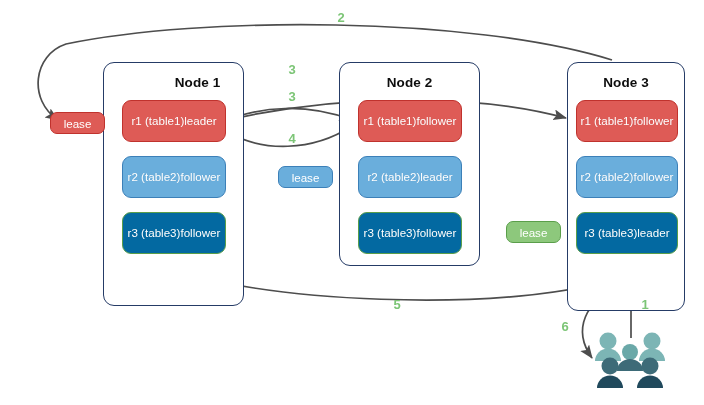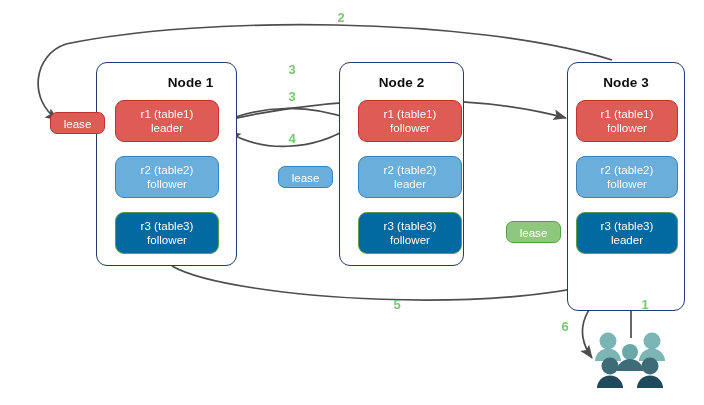--- a/index.html
+++ b/index.html
@@ -40,21 +40,20 @@
     font-size: 13.5px;
     font-weight: bold;
     color: #0d0d0d;
     letter-spacing: 0.1px;
   }
   .replica {
     position: absolute;
     box-sizing: border-box;
     border-radius: 9px;
     display: flex;
-    flex-direction: column;
     align-items: center;
     justify-content: center;
     font-size: 11.6px;
     line-height: 14px;
     color: #ffffff;
     text-shadow: 0 0 1px rgba(0,0,0,0.10);
   }
   .replica span { display: block; }
   .rep-red   { background: #de5b56; border: 1.5px solid #c0322d; }
   .rep-blue  { background: #6aaedc; border: 1.5px solid #3c80b8; }
@@ -110,40 +109,40 @@
 
     <path d="M 352,126 C 312,152 262,152 228,132" fill="none" stroke="#4d4d4d" stroke-width="1.7" marker-end="url(#ah)"></path>
 
     <path d="M 172,266 C 230,300 520,318 627,274" fill="none" stroke="#4d4d4d" stroke-width="1.7" marker-end="url(#ah)"></path>
 
     <path d="M 631,338 L 631,268" fill="none" stroke="#4d4d4d" stroke-width="1.7" marker-end="url(#ah)"></path>
 
     <path d="M 620,288 C 585,300 572,330 592,358" fill="none" stroke="#4d4d4d" stroke-width="1.7" marker-end="url(#ah)"></path>
   </svg>
 
-  <div class="node-box" style="left:96px; top:62px; width:141px; height:204px;padding-left:24px;">
+  <div class="node-box" style="left:103px; top:62px; width:141px; height:244px;padding-left:24px;">
     <div class="node-title" style="top:12px;">Node 1</div>
 
     <div class="replica rep-red" style="left:18px; top:37px; width:104px; height:42px;">
       <span>r1 (table1)</span>
       <span>leader</span>
     </div>
 
     <div class="replica rep-blue" style="left:18px; top:93px; width:104px; height:42px;">
       <span>r2 (table2)</span>
       <span>follower</span>
     </div>
 
     <div class="replica rep-green" style="left:18px; top:149px; width:104px; height:42px;">
       <span>r3 (table3)</span>
       <span>follower</span>
     </div>
   </div>
 
-  <div class="node-box" style="left:339px; top:62px; width:125px; height:204px;">
+  <div class="node-box" style="left:339px; top:62px; width:141px; height:204px;">
     <div class="node-title" style="top:12px;">Node 2</div>
 
     <div class="replica rep-red" style="left:18px; top:37px; width:104px; height:42px;">
       <span>r1 (table1)</span>
       <span>follower</span>
     </div>
 
     <div class="replica rep-blue" style="left:18px; top:93px; width:104px; height:42px;">
       <span>r2 (table2)</span>
       <span>leader</span>

